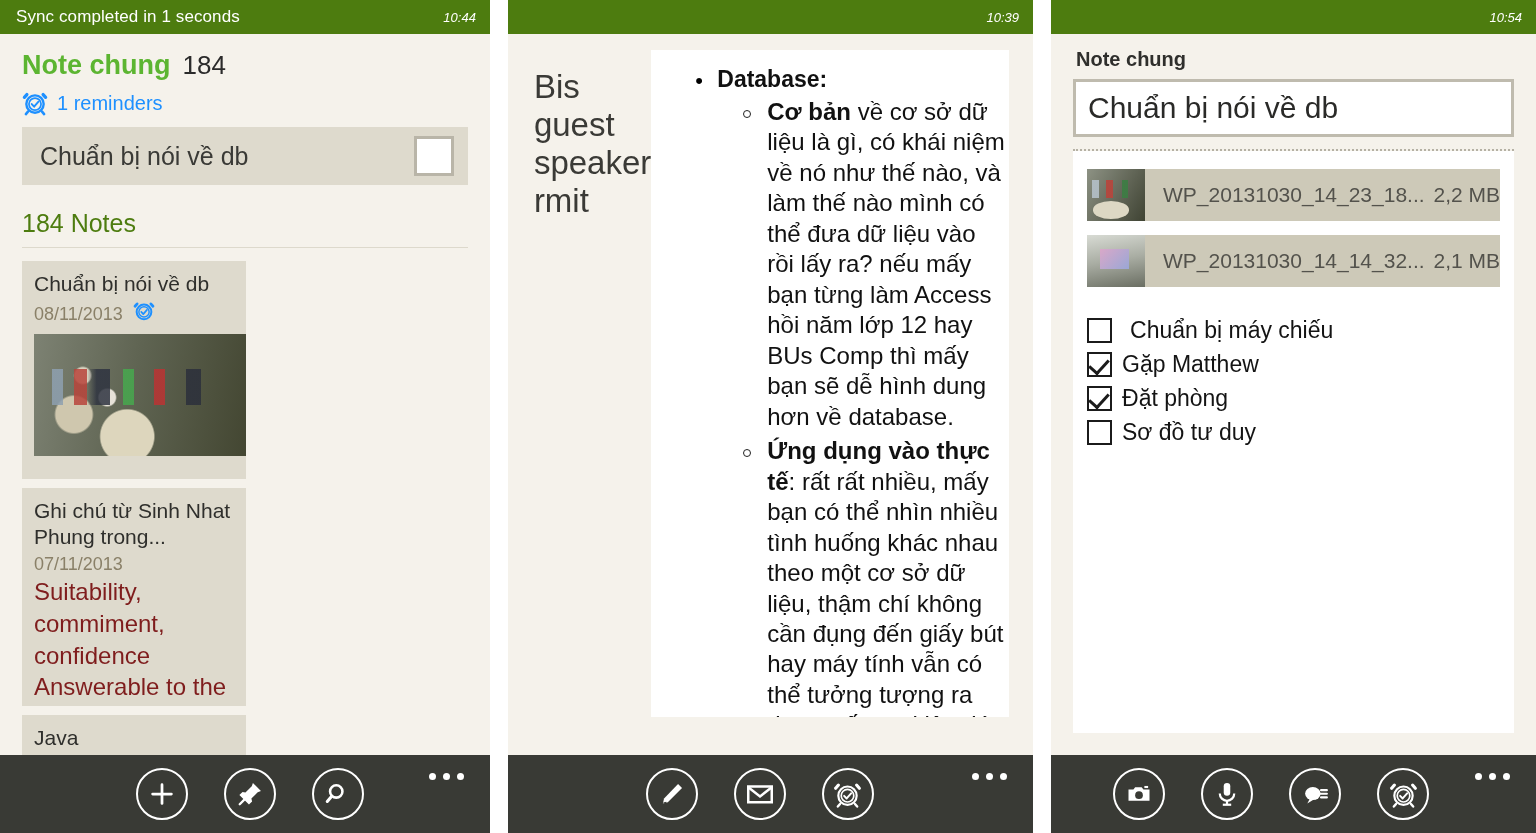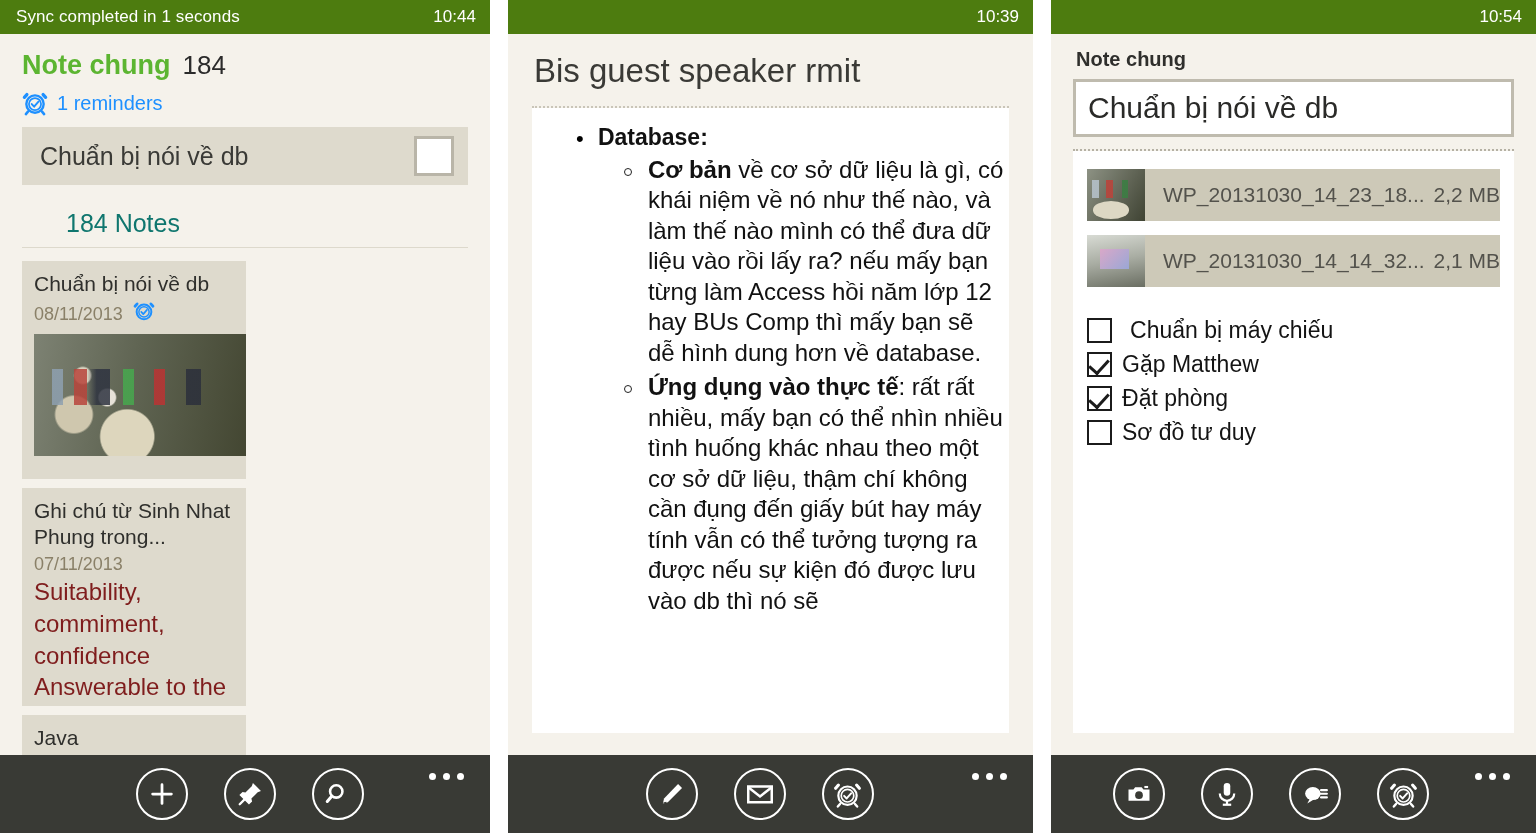--- a/index.html
+++ b/index.html
@@ -29,21 +29,21 @@
     background: #4d7c0f;
     color: #ffffff;
     display: flex;
     align-items: center;
     justify-content: space-between;
     padding: 0 14px 0 16px;
     font-size: 17px;
     flex: 0 0 34px;
   }
   .statusbar .st-left { font-size: 17px; letter-spacing: .1px; }
-  .statusbar .st-time { font-size: 17px; }
+  .statusbar .st-time { font-size: 13px; font-style: italic; }
 
   
   .p1-body { flex: 1 1 auto; padding: 0 22px; position: relative; overflow: hidden; }
   .p1-titlerow {
     display: flex; align-items: baseline; gap: 12px;
     padding-top: 16px;
   }
   .p1-title { color: #5cb531; font-size: 27px; font-weight: bold; }
   .p1-count { color: #2b2b2b; font-size: 26px; }
   .p1-remrow { display: flex; align-items: center; gap: 9px; margin-top: 9px; }
@@ -58,21 +58,21 @@
     display: flex; align-items: center;
     padding: 0 14px 0 18px;
     justify-content: space-between;
   }
   .reminder-card .rc-text { font-size: 25px; color: #3a3a36; }
   .rc-check {
     width: 40px; height: 40px; background: #ffffff;
     border: 3px solid #b9b5a8;
   }
 
-  .notes-head { margin-top: 24px; font-size: 25px; color: #0f766e; margin-left: 44px; }
+  .notes-head { margin-top: 24px; font-size: 25px; color: #4d7c0f; }
   .notes-rule { height: 1px; background: #ddd9cc; margin-top: 9px; }
 
   .tiles { display: flex; flex-wrap: wrap; gap: 9px; margin-top: 13px; }
   .tile {
     width: 224px; background: #dedacd;
     padding: 10px 12px 10px 12px;
     overflow: hidden;
   }
   .tile-r1 { height: 218px; }
   .tile-r2 { height: 212px; }
@@ -97,21 +97,21 @@
     content: ""; position: absolute; left: 8%; top: 28%; width: 84%; height: 30%;
     background:
       linear-gradient(90deg, #8ea0b0 0 6%, transparent 6% 12%, #b8443b 12% 19%,
        transparent 19%, #2e3340 24% 31%, transparent 31% 38%, #47a84e 38% 44%,
        transparent 44% 55%, #b33 55% 61%, transparent 61% 72%, #2b2f3b 72% 80%,
        transparent 80%);
     opacity: .85;
   }
 
   
-  .p2-body { flex: 1 1 auto; padding: 0 24px; display: flex; flex-direction: column; overflow: hidden; border-radius: 16px; }
+  .p2-body { flex: 1 1 auto; padding: 16px 24px; display: flex; flex-direction: row; overflow: hidden; border-radius: 16px; }
   .p2-title { font-size: 33px; color: #3a3a36; padding: 18px 0 16px 2px; font-weight: normal; }
   .p2-dots { height: 2px; border-top: 2px dotted #c9c5b8; }
   .p2-content {
     flex: 1 1 auto; background: #ffffff; overflow: hidden;
     padding: 16px 4px 0 0; margin-bottom: 22px;
   }
   .b1 { padding-left: 66px; position: relative; }
   .b1 .bullet { position: absolute; left: 44px; top: 2px; font-size: 22px; color: #000; }
   .b1-text { font-size: 23px; font-weight: bold; color: #111; }
   .b2 { padding-left: 116px; position: relative; margin-top: 4px; }

